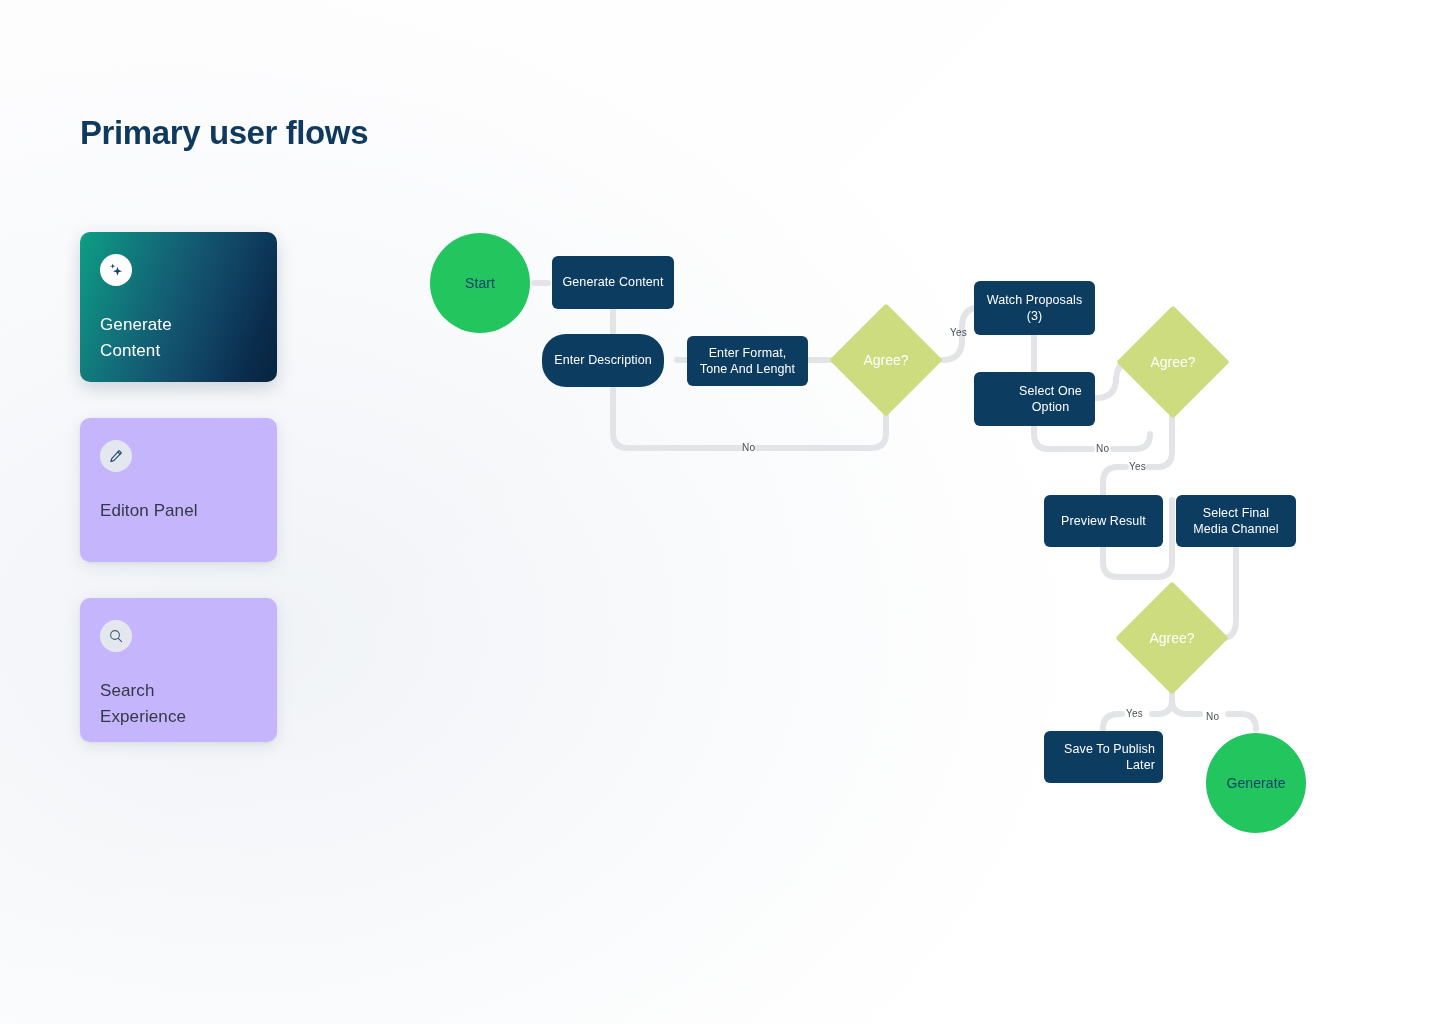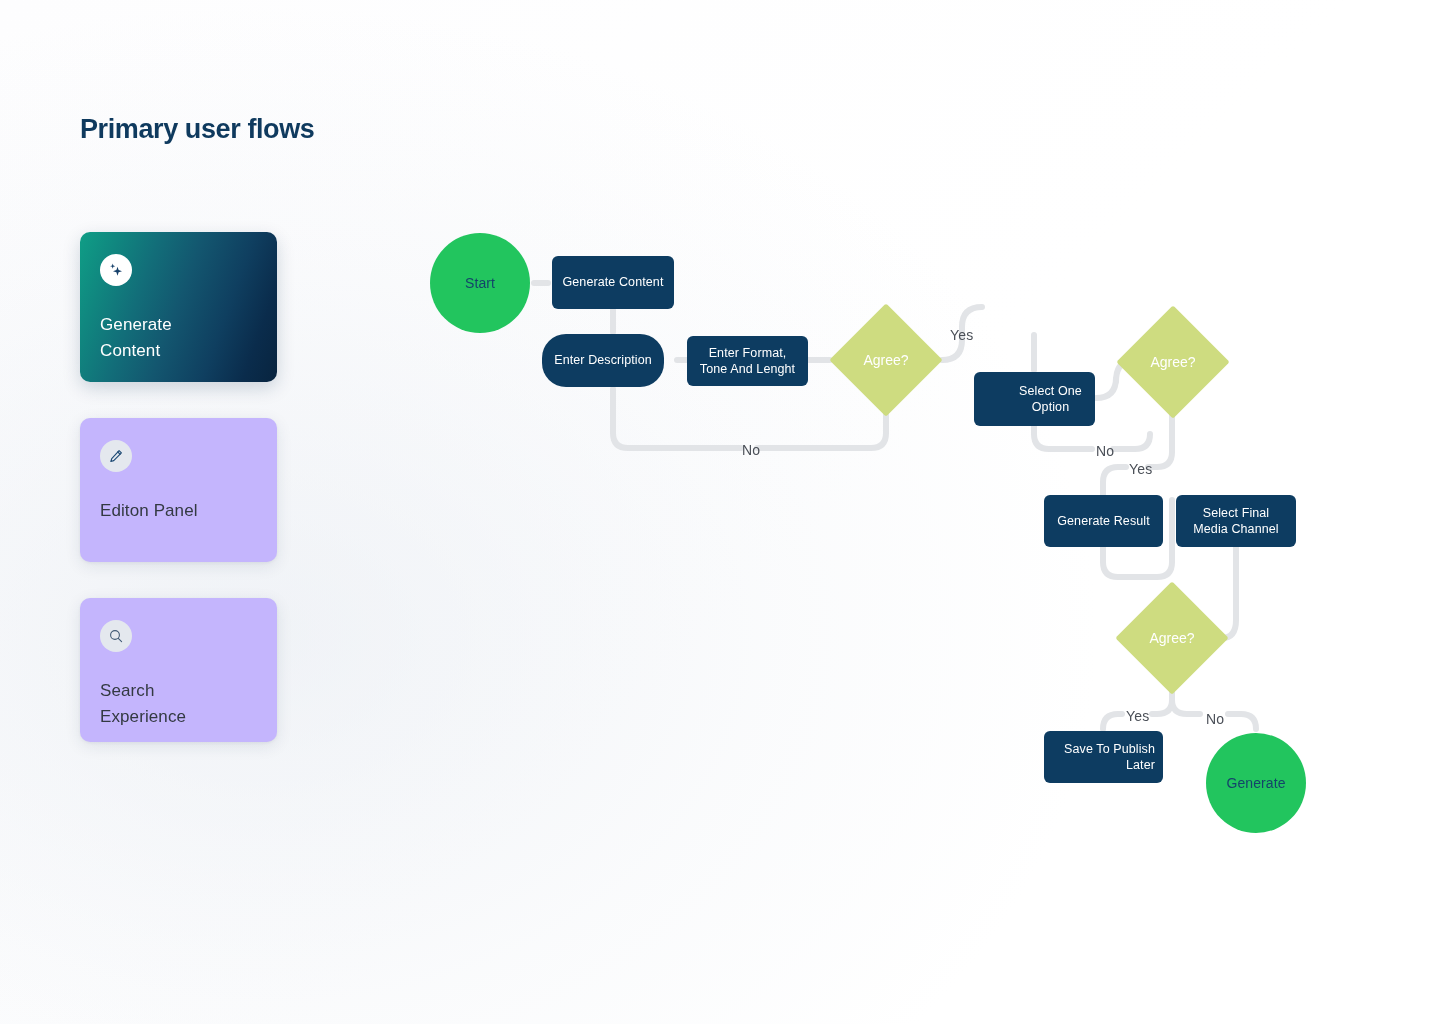--- a/index.html
+++ b/index.html
@@ -22,21 +22,21 @@
     background:
       radial-gradient(1200px 900px at 18% 62%, rgba(228,233,240,0.55) 0%, rgba(228,233,240,0.18) 42%, rgba(255,255,255,0) 70%),
       linear-gradient(135deg, #fdfdfe 0%, #ffffff 55%, #ffffff 100%);
     pointer-events: none;
   }
 
   .page-title {
     position: absolute;
     left: 80px;
     top: 113px;
-    font-size: 27px;
+    font-size: 33px;
     font-weight: bold;
     color: #0f3a5e;
     letter-spacing: -0.4px;
     line-height: 1.2;
     white-space: nowrap;
     text-align: center;
   }
 
   
   .sidebar {
@@ -136,21 +136,21 @@
     position: absolute;
     display: flex;
     align-items: center;
     justify-content: center;
     color: #ffffff;
     font-size: 14px;
     pointer-events: none;
   }
   .edge-label {
     position: absolute;
-    font-size: 14px;
+    font-size: 10px;
     color: #4a4f57;
     background: transparent;
     letter-spacing: 0.2px;
     white-space: nowrap;
   }
 </style>
 </head>
 <body>
 
 <div class="bg-wash"></div>
@@ -247,30 +247,33 @@
     <span>Enter Description</span>
   </div>
 
   <div class="node process" style="left:687px; top:336px; width:121px; height:50px;">
     <span>Enter Format, Tone And Lenght</span>
   </div>
 
   <div class="diamond-shape" style="left:846px; top:320px; width:80px; height:80px;"></div>
   <div class="diamond-text" style="left:836px; top:346px; width:100px; height:28px;">Agree?</div>
 
+  <div class="node process" style="left:974px; top:281px; width:121px; height:54px;">
+    <span>Watch Proposals (3)</span>
+  </div>
 
   <div class="node process" style="left:974px; top:372px; width:121px; height:54px;padding-left:40px;">
     <span>Select One Option</span>
   </div>
 
   <div class="diamond-shape" style="left:1133px; top:322px; width:80px; height:80px;"></div>
   <div class="diamond-text" style="left:1123px; top:348px; width:100px; height:28px;">Agree?</div>
 
   <div class="node process" style="left:1044px; top:495px; width:119px; height:52px;">
-    <span>Generate Result</span>
+    <span>Preview Result</span>
   </div>
 
   <div class="node process" style="left:1176px; top:495px; width:120px; height:52px;">
     <span>Select Final Media Channel</span>
   </div>
 
   <div class="diamond-shape" style="left:1132px; top:598px; width:80px; height:80px;"></div>
   <div class="diamond-text" style="left:1122px; top:624px; width:100px; height:28px;">Agree?</div>
 
   <div class="node process" style="left:1044px; top:731px; width:119px; height:52px;text-align:right;">

